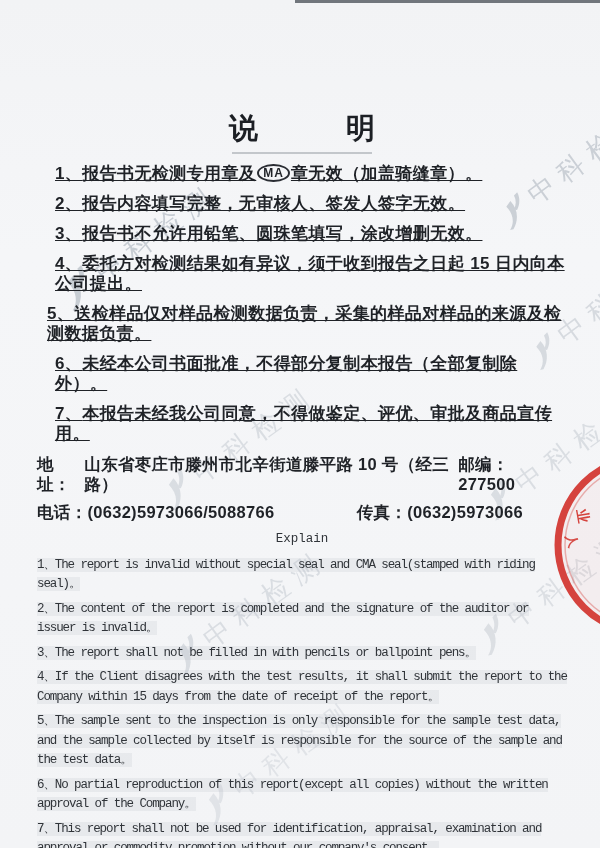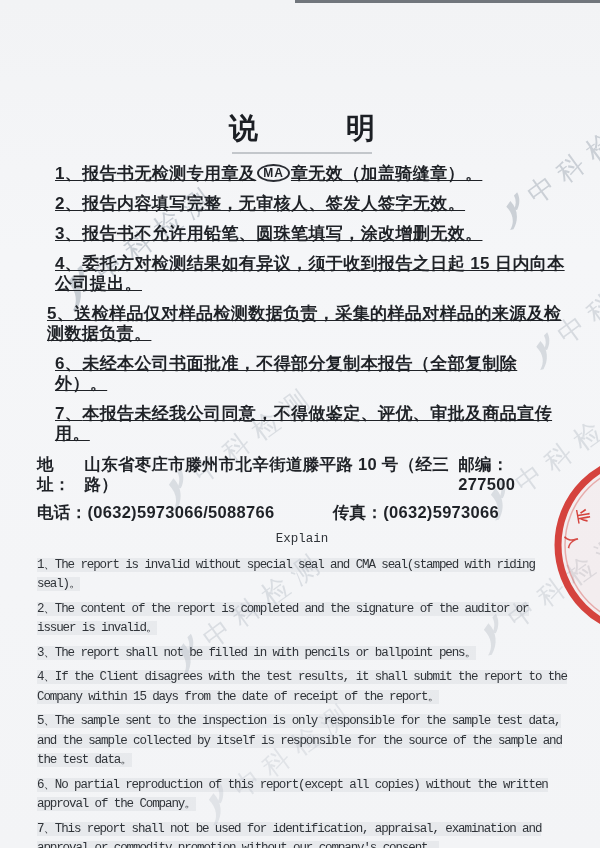--- a/index.html
+++ b/index.html
@@ -42,21 +42,21 @@
     display:inline-block; border:2px solid #2a2d33; border-radius:50%;
     padding:0 4px; font-size:12px; font-weight:700; line-height:14px;
     letter-spacing:1px; transform:translateY(-2px); margin:0 1px;
   }
   .cn-meta {
     display:flex; align-items:flex-end; font-size:16.5px; font-weight:600;
     line-height:20px; margin-bottom:8px; letter-spacing:.3px; color:#1f2227;
   }
   .cn-meta .push { margin-left:auto; }
   .cn-meta.addr .push { margin-right:8px; }
-  .cn-meta.phone .push { margin-right:68px; }
+  .cn-meta.phone .push { margin-right:44px; }
 
   .en {
     font-family:Liberation Mono, monospace;
     font-size:12.5px; letter-spacing:-1.1px; line-height:19.5px; color:#303439;
   }
   .en-heading { text-align:center; margin:6px 0 6px 0; letter-spacing:0; }
   .en-item { margin-bottom:5px; }
   .en-item > span, .en-addr .addr-text > span {
     background:rgba(183,190,199,.20);
     -webkit-box-decoration-break:clone; box-decoration-break:clone;

